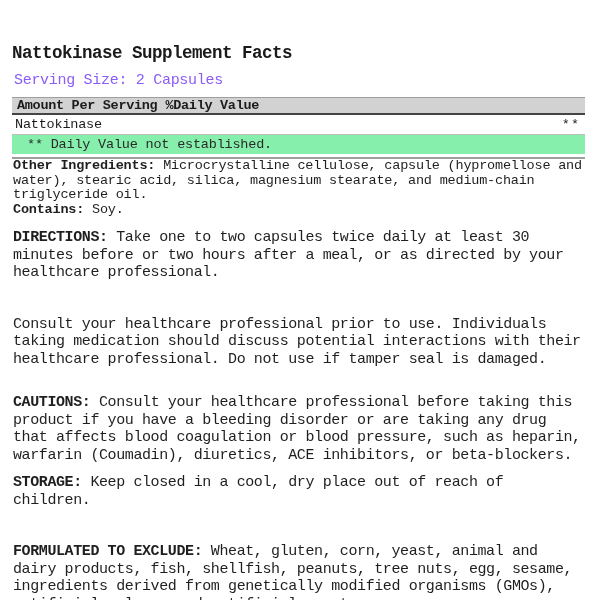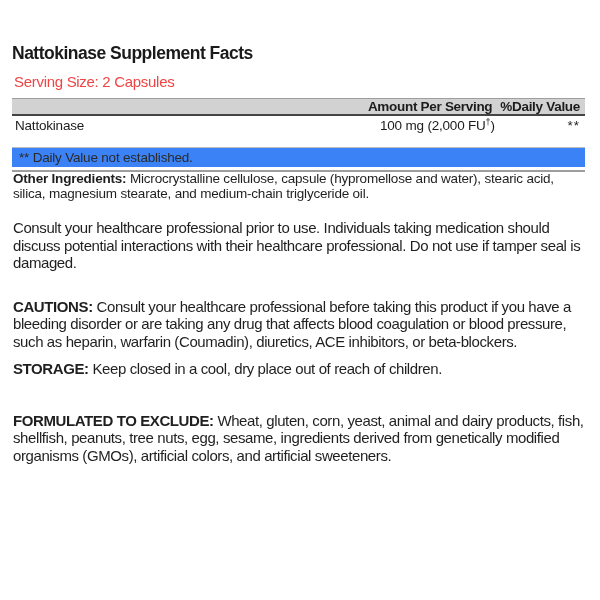--- a/index.html
+++ b/index.html
@@ -2,74 +2,73 @@
 <html><head>
 <meta charset="utf-8">
 <style>
   html, body { margin: 0; padding: 0; background: #ffffff; }
   .screen {
     position: relative;
     width: 600px;
     height: 600px;
     background: #ffffff;
     overflow: hidden;
-    font-family: Liberation Sans, sans-serif;
+    font-family: Liberation Mono, monospace;
     color: #1c1c1c;
     box-sizing: border-box;
     padding: 43px 15px 0 12px;
   }
   .title {
     font-size: 17.5px;
     font-weight: bold;
     letter-spacing: -0.5px;
     margin: 0 0 9px 0;
     color: #1a1a1a;
   }
   .serving {
     font-size: 15px;
-    color: #ef4444;
+    color: #8b5cf6;
     letter-spacing: -0.3px;
     margin: 0 0 8px 2px;
   }
   .facts-header {
     height: 18px;
     box-sizing: border-box;
     background: #d2d2d2;
     border-top: 1px solid #9e9e9e;
     border-bottom: 2px solid #444444;
     display: flex;
-    justify-content: flex-end;
     align-items: center;
     gap: 8px;
     padding: 0 5px;
     font-size: 13.5px;
     font-weight: bold;
     letter-spacing: -0.3px;
     color: #1c1c1c;
   }
   .facts-row {
     height: 19px;
     display: flex;
     align-items: center;
-    padding: 0 5px 12px 3px;
+    padding: 0 5px 0 3px;
     font-size: 13.5px;
     letter-spacing: -0.2px;
   }
   .fr-name { flex: 1; }
   .fr-amount { width: 160px; text-align: left; }
   .fr-amount sup { font-size: 9px; vertical-align: super; line-height: 0; }
   .fr-dv { width: 40px; text-align: right; letter-spacing: 1px; }
   .footnote-bar {
     height: 20px;
     box-sizing: border-box;
-    background: #3b82f6;
+    background: #86efac;
     border-top: 1px solid #bdbdbd;
     display: flex;
     align-items: center;
-    padding: 0 7px;
+    padding: 0 15px;
     font-size: 13.5px;
     letter-spacing: -0.2px;
     color: #2a2a2a;
   }
   .divider {
     height: 2px;
     background: #9e9e9e;
     margin-top: 3px;
   }
   .small-par {
@@ -81,21 +80,21 @@
   }
   .small-par.first { }
   .body-par {
     font-size: 15px;
     line-height: 17.5px;
     letter-spacing: -0.4px;
     margin: 0 0 0 1px;
     color: #1f1f1f;
   }
   .mt-directions { margin-top: 12px; }
-  .mt-consult   { margin-top: 18px; }
+  .mt-consult   { margin-top: 34px; }
   .mt-cautions  { margin-top: 26px; }
   .mt-storage   { margin-top: 10px; }
   .mt-formulated{ margin-top: 34px; }
   b { font-weight: bold; }
 </style>
 </head>
 <body>
 
 <div class="screen">
 
@@ -103,33 +102,34 @@
 
   <div class="serving">Serving Size: 2 Capsules</div>
 
   <div class="facts-header">
     <span>Amount Per Serving</span>
     <span>%Daily Value</span>
   </div>
 
   <div class="facts-row">
     <span class="fr-name">Nattokinase</span>
-    <span class="fr-amount"><span>100 mg (2,000 FU</span><sup>†</sup><span>)</span></span>
     <span class="fr-dv">**</span>
   </div>
 
   <div class="footnote-bar">
     <span>** Daily Value not established.</span>
   </div>
 
   <div class="divider"></div>
 
   <p class="small-par first"><b>Other Ingredients:</b><span> Microcrystalline cellulose, capsule (hypromellose and water), stearic acid, silica, magnesium stearate, and medium-chain triglyceride oil.</span></p>
 
+  <p class="small-par"><b>Contains:</b><span> Soy.</span></p>
 
+  <p class="body-par mt-directions"><b>DIRECTIONS:</b><span> Take one to two capsules twice daily at least 30 minutes before or two hours after a meal, or as directed by your healthcare professional.</span></p>
 
   <p class="body-par mt-consult"><span>Consult your healthcare professional prior to use. Individuals taking medication should discuss potential interactions with their healthcare professional. Do not use if tamper seal is damaged.</span></p>
 
   <p class="body-par mt-cautions"><b>CAUTIONS:</b><span> Consult your healthcare professional before taking this product if you have a bleeding disorder or are taking any drug that affects blood coagulation or blood pressure, such as heparin, warfarin (Coumadin), diuretics, ACE inhibitors, or beta-blockers.</span></p>
 
   <p class="body-par mt-storage"><b>STORAGE:</b><span> Keep closed in a cool, dry place out of reach of children.</span></p>
 
   <p class="body-par mt-formulated"><b>FORMULATED TO EXCLUDE:</b><span> Wheat, gluten, corn, yeast, animal and dairy products, fish, shellfish, peanuts, tree nuts, egg, sesame, ingredients derived from genetically modified organisms (GMOs), artificial colors, and artificial sweeteners.</span></p>
 
 </div>

